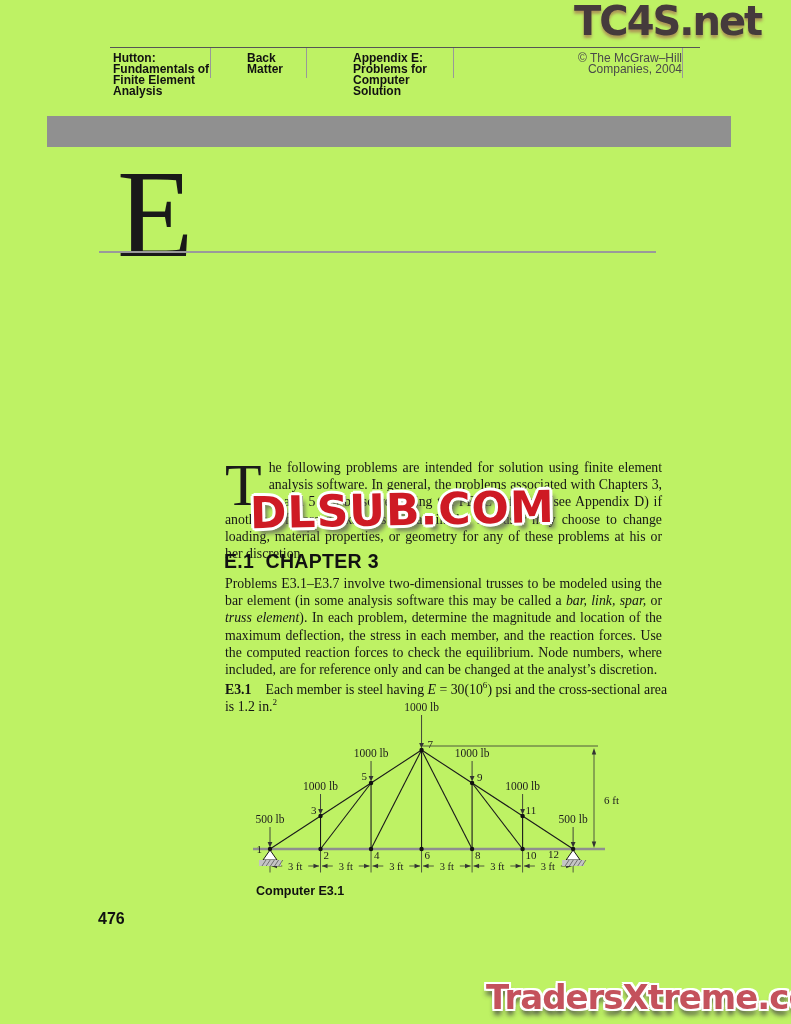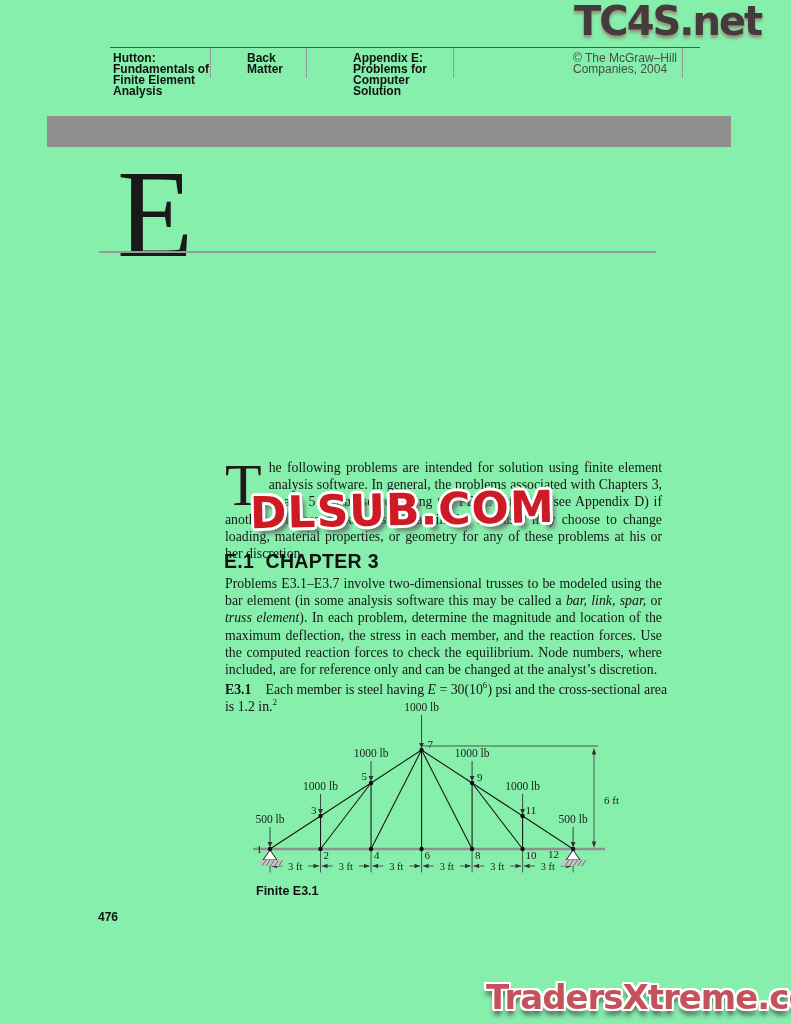--- a/index.html
+++ b/index.html
@@ -1,16 +1,16 @@
 <!DOCTYPE html>
 <html><head>
 <meta charset="utf-8">
 <style>
   html,body{margin:0;padding:0;background:#e8e8e8;}
-  .page{position:relative;width:791px;height:1024px;background:#86efac;overflow:hidden;
+  .page{position:relative;width:791px;height:1024px;background:#bef264;overflow:hidden;
         font-family:"Liberation Serif",serif;color:#141414;}
 
   
   .wm-top{position:absolute;top:-2px;left:574px;width:215px;
     font-family:"DejaVu Sans",sans-serif;font-weight:bold;font-size:40px;letter-spacing:-2px;
     color:#453a3c;text-shadow:0 3px 3px rgba(158,74,74,.55);}
   .wm-mid{position:absolute;top:484px;left:250px;
     font-family:"DejaVu Sans",sans-serif;font-weight:bold;font-size:44px;letter-spacing:1px;
     color:#ce1a24;transform:rotate(-1.2deg);
     text-shadow:-3px 0 0 #fff,3px 0 0 #fff,0 -3px 0 #fff,0 3px 0 #fff,
@@ -25,21 +25,21 @@
 
   
   .runhead{position:absolute;left:110px;top:47px;width:590px;display:flex;
     border-top:1px solid #555;
     font-family:"Liberation Sans",sans-serif;font-size:12px;line-height:11px;font-weight:bold;color:#111;}
   .runhead .col{height:30px;padding:5px 0 0 6px;box-sizing:border-box;}
   .runhead .c1{width:100px;padding-left:3px;}
   .runhead .c2{width:96px;border-left:1px solid #999;padding-left:36px;}
   .runhead .c3{width:147px;border-left:1px solid #999;padding-left:46px;}
   .runhead .c4{width:114px;border-left:1px solid #999;}
-  .runhead .c5{width:115px;font-weight:normal;color:#4a4a4a;}
+  .runhead .c5{width:115px;font-weight:normal;color:#4a4a4a;text-align:right;}
   .runhead .c6{width:17px;border-left:1px solid #999;}
 
   
   .graybar{position:absolute;left:47px;top:116px;width:684px;height:31px;background:#909090;}
   .app-letter{position:absolute;left:117px;top:152px;font-size:125px;line-height:1;
     font-family:"Liberation Serif",serif;color:#191919;}
   .app-word{position:absolute;left:226px;top:231px;font-family:"Liberation Sans",sans-serif;
     font-weight:bold;font-size:17.5px;letter-spacing:8.5px;color:#191919;}
   .app-rule{position:absolute;left:99px;top:251px;width:557px;height:2px;background:#9a9a9a;}
 
@@ -62,21 +62,21 @@
   
   .truss{position:absolute;left:240px;top:698px;}
   .truss text{font-family:"Liberation Serif",serif;fill:#1d1d1d;}
   .fig-load{font-size:11.5px;}
   .fig-node{font-size:11px;}
   .fig-dim{font-size:10.5px;}
   .fig-caption{position:absolute;left:256px;top:884px;font-family:"Liberation Sans",sans-serif;
     font-weight:bold;font-size:12.5px;color:#111;}
 
   .folio{position:absolute;left:98px;top:910px;font-family:"Liberation Sans",sans-serif;
-    font-weight:bold;font-size:12px;color:#111;}
+    font-weight:bold;font-size:16px;color:#111;}
 </style>
 </head>
 <body>
 
 <div class="page">
 
   <div class="wm-top">TC4S.net</div>
 
   <div class="runhead">
     <div class="col c1">
@@ -228,18 +228,18 @@
       <text x="282.6" y="92" text-anchor="middle" class="fig-load">1000 lb</text>
       <line x1="333.12" y1="129" x2="333.12" y2="145" stroke="#333" stroke-width="0.9"></line>
       <polygon points="333.12,149.5 330.72,144 335.52,144" fill="#333"></polygon>
       <text x="333.12" y="125" text-anchor="middle" class="fig-load">500 lb</text>
       <line x1="183.06" y1="48" x2="358" y2="48" stroke="#333" stroke-width="0.8"></line>
       <line x1="354" y1="54" x2="354" y2="147" stroke="#333" stroke-width="0.8"></line>
       <polygon points="354,50 351.8,56.5 356.2,56.5" fill="#333"></polygon>
       <polygon points="354,150 351.8,143.5 356.2,143.5" fill="#333"></polygon>
       <text x="364" y="105.5" class="fig-node">6 ft</text>
     </svg>
-  <div class="fig-caption">Finite E3.1</div>
+  <div class="fig-caption">Computer E3.1</div>
 
   <div class="folio">476</div>
 
   <div class="wm-bottom">TradersXtreme.com</div>
 </div>
 
 </body></html>

